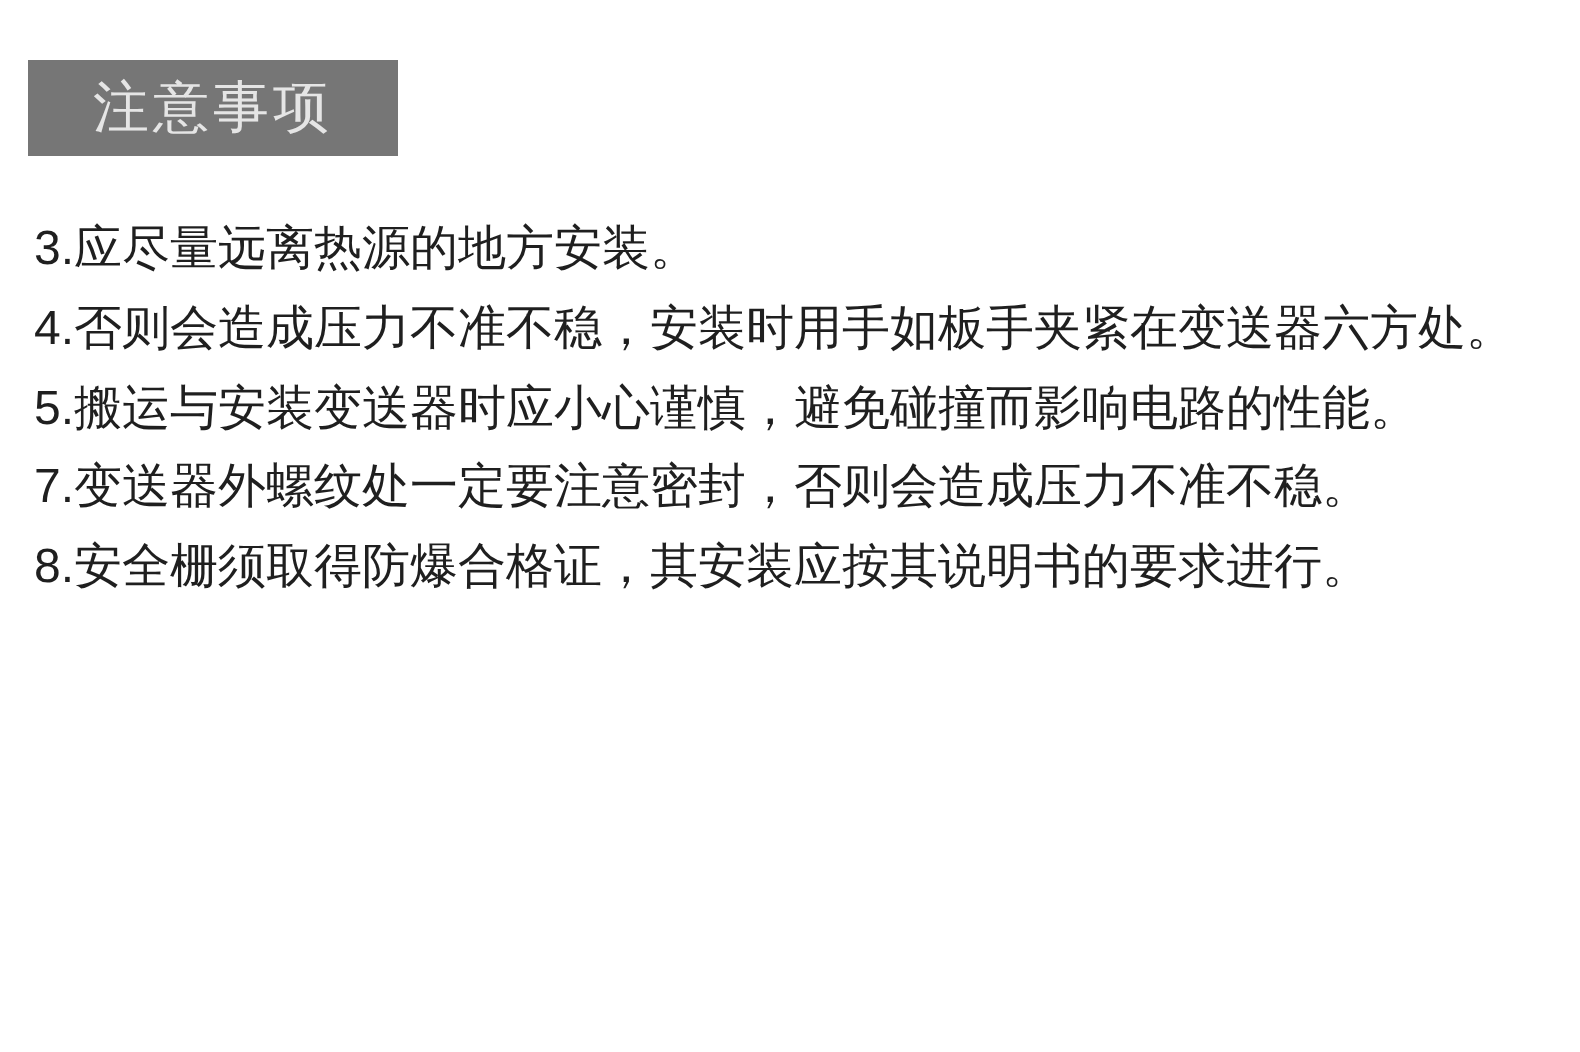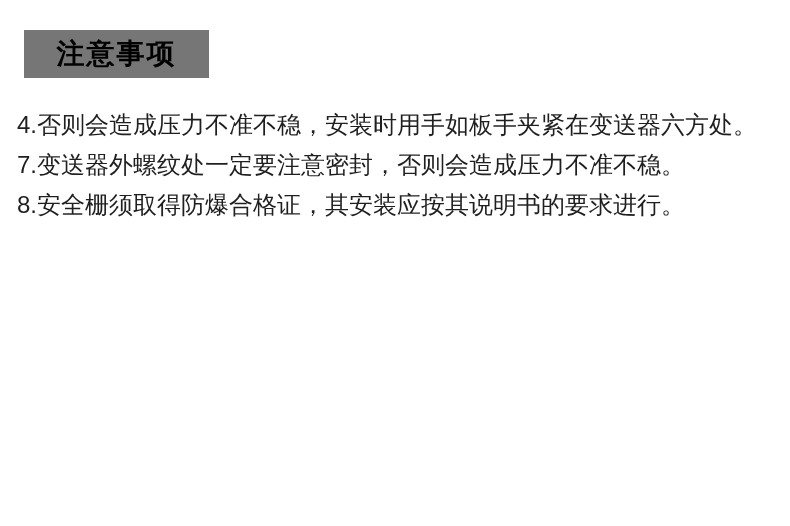--- a/index.html
+++ b/index.html
@@ -9,28 +9,28 @@
   }
   body {
     width: 790px;
     height: 526px;
     overflow: hidden;
     font-family: "Liberation Sans", "DejaVu Sans", sans-serif;
     position: relative;
   }
   .notice-badge {
     position: absolute;
-    left: 24px;
+    left: 14px;
     top: 30px;
     width: 185px;
     height: 48px;
     background: #767676;
-    color: #000000;
+    color: #e5e5e5;
     font-size: 28px;
-    font-weight: bold;
+    font-weight: normal;
     line-height: 48px;
     text-align: center;
     letter-spacing: 2px;
     box-sizing: border-box;
   }
   .notes-list {
     position: absolute;
     left: 0;
     top: 105px;
     width: 776px;
@@ -53,21 +53,27 @@
 </style>
 </head>
 <body>
 
 <div class="notice-badge">
   <span>注意事项</span>
 </div>
 
 <ul class="notes-list">
   <li class="note-item">
+    <span class="note-num">3.</span><span class="note-text">应尽量远离热源的地方安装。</span>
+  </li>
+  <li class="note-item">
     <span class="note-num">4.</span><span class="note-text">否则会造成压力不准不稳，安装时用手如板手夹紧在变送器六方处。</span>
+  </li>
+  <li class="note-item">
+    <span class="note-num">5.</span><span class="note-text">搬运与安装变送器时应小心谨慎，避免碰撞而影响电路的性能。</span>
   </li>
   <li class="note-item">
     <span class="note-num">7.</span><span class="note-text">变送器外螺纹处一定要注意密封，否则会造成压力不准不稳。</span>
   </li>
   <li class="note-item">
     <span class="note-num">8.</span><span class="note-text">安全栅须取得防爆合格证，其安装应按其说明书的要求进行。</span>
   </li>
 </ul>
 
 </body></html>

